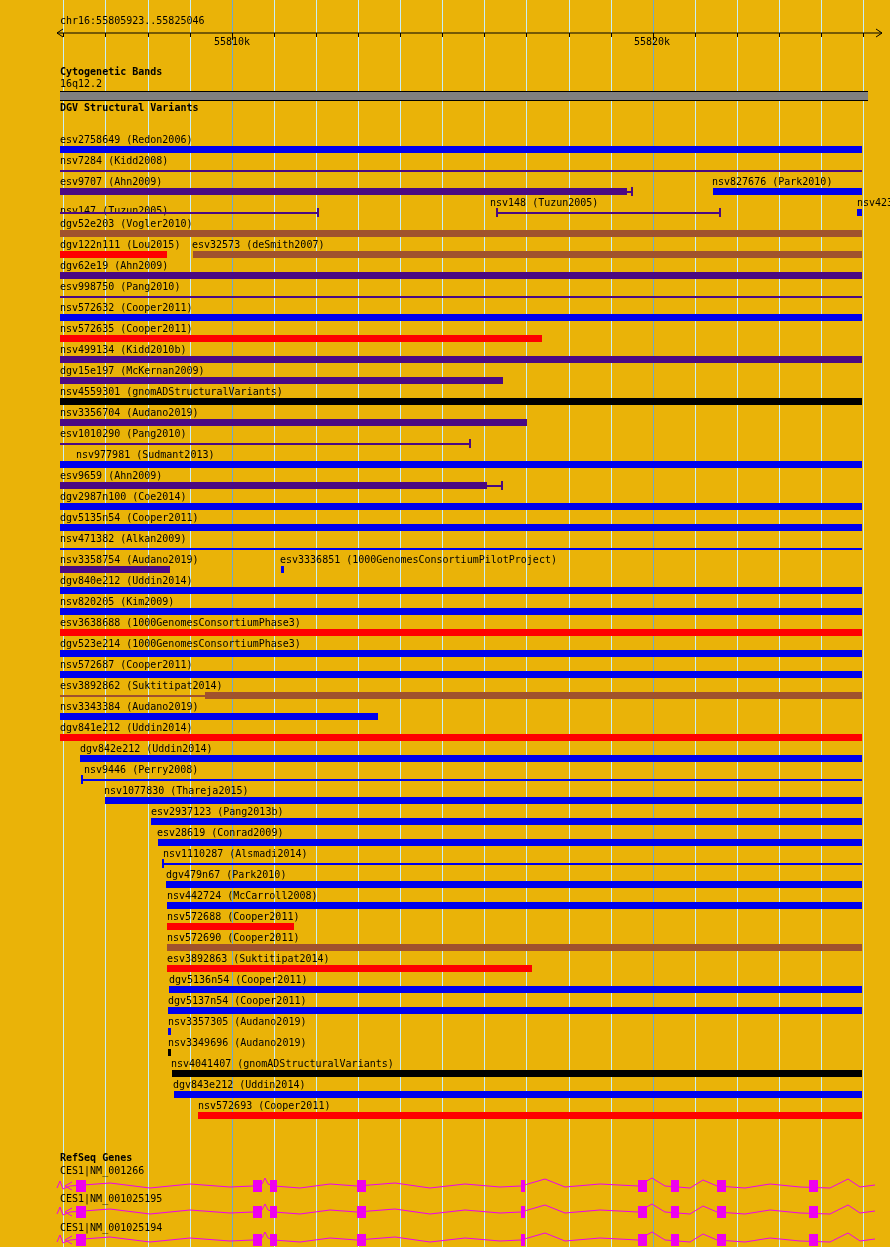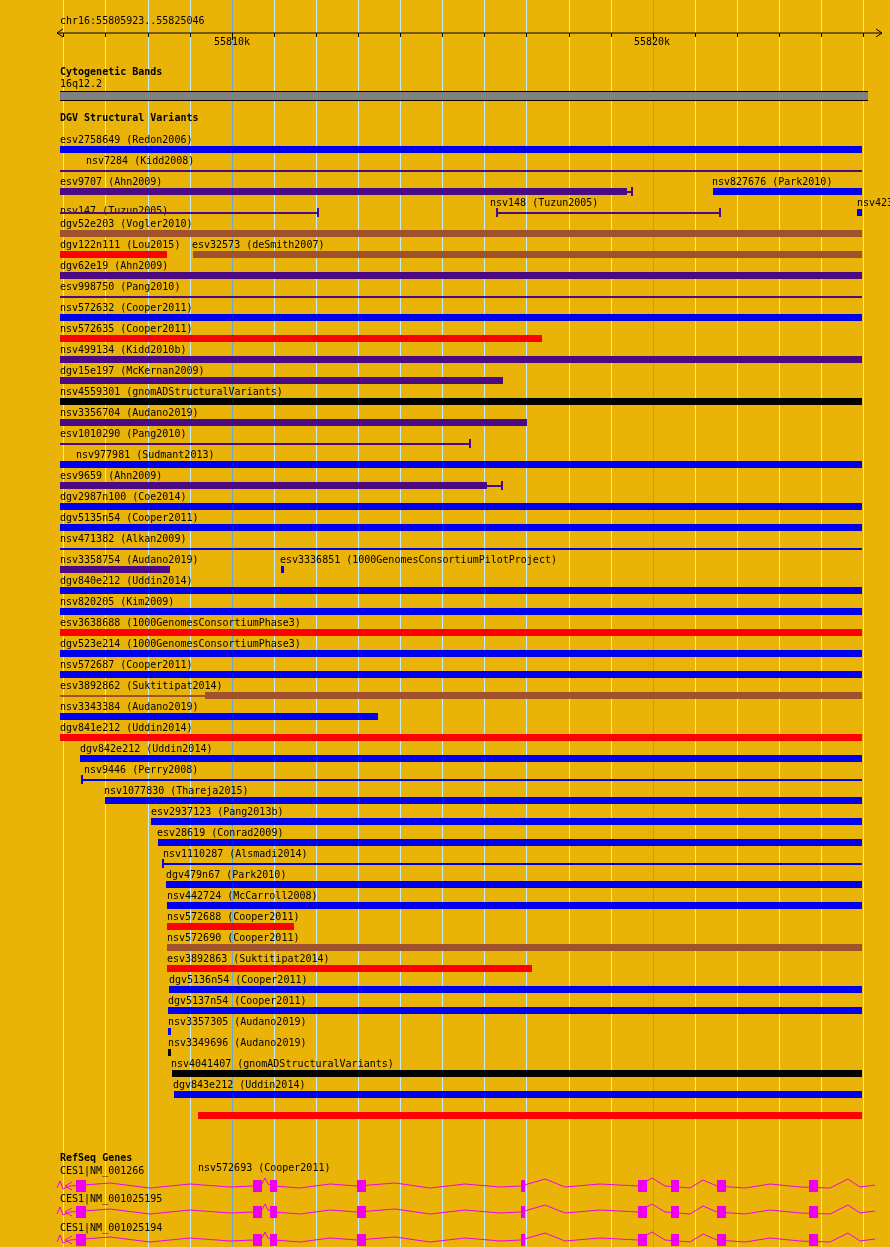--- a/index.html
+++ b/index.html
@@ -71,25 +71,25 @@
     </svg>
   <div id="tick-labels">
       <div class="lbl tick-label" style="left: 208px; top: 36px;">55810k</div>
       <div class="lbl tick-label" style="left: 628px; top: 36px;">55820k</div>
     </div>
 
   <div class="hdr" style="left:60px;top:66px">Cytogenetic Bands</div>
   <div class="lbl" style="left:60px;top:78px">16q12.2</div>
   <div id="cytoband-bar"></div>
 
-  <div class="hdr" style="left:60px;top:112px">DGV Structural Variants</div>
+  <div class="hdr" style="left:60px;top:102px">DGV Structural Variants</div>
   <div id="dgv-track">
       <div class="lbl" style="left: 60px; top: 134px;">esv2758649 (Redon2006)</div>
       <div class="shape" style="background: rgb(0, 0, 238); left: 60px; top: 146px; width: 802px; height: 7px;"></div>
-      <div class="lbl" style="left: 60px; top: 155px; margin-left: 26px;">nsv7284 (Kidd2008)</div>
+      <div class="lbl" style="left: 60px; top: 155px;">nsv7284 (Kidd2008)</div>
       <div class="shape" style="background: rgb(75, 9, 130); left: 60px; top: 170px; width: 802px; height: 2px;"></div>
       <div class="lbl" style="left: 60px; top: 176px;">esv9707 (Ahn2009)</div>
       <div class="shape" style="background: rgb(75, 9, 130); left: 60px; top: 188px; width: 567px; height: 7px;"></div>
       <div class="shape" style="background: rgb(75, 9, 130); left: 627px; top: 191px; width: 5px; height: 2px;"></div>
       <div class="shape" style="background: rgb(75, 9, 130); left: 631px; top: 187px; width: 2px; height: 9px;"></div>
       <div class="lbl" style="left: 712px; top: 176px;">nsv827676 (Park2010)</div>
       <div class="shape" style="background: rgb(0, 0, 238); left: 713px; top: 188px; width: 149px; height: 7px;"></div>
       <div class="lbl" style="left: 60px; top: 197px; margin-top: 8px;">nsv147 (Tuzun2005)</div>
       <div class="shape" style="background: rgb(75, 9, 130); left: 60px; top: 212px; width: 258px; height: 2px;"></div>
       <div class="shape" style="background: rgb(75, 9, 130); left: 317px; top: 208px; width: 2px; height: 9px;"></div>
@@ -186,21 +186,21 @@
       <div class="lbl" style="left: 168px; top: 995px;">dgv5137n54 (Cooper2011)</div>
       <div class="shape" style="background: rgb(0, 0, 238); left: 168px; top: 1007px; width: 694px; height: 7px;"></div>
       <div class="lbl" style="left: 168px; top: 1016px;">nsv3357305 (Audano2019)</div>
       <div class="shape" style="background: rgb(0, 0, 238); left: 168px; top: 1028px; width: 3px; height: 7px;"></div>
       <div class="lbl" style="left: 168px; top: 1037px;">nsv3349696 (Audano2019)</div>
       <div class="shape" style="background: rgb(0, 0, 0); left: 168px; top: 1049px; width: 3px; height: 7px;"></div>
       <div class="lbl" style="left: 171px; top: 1058px;">nsv4041407 (gnomADStructuralVariants)</div>
       <div class="shape" style="background: rgb(0, 0, 0); left: 172px; top: 1070px; width: 690px; height: 7px;"></div>
       <div class="lbl" style="left: 173px; top: 1079px;">dgv843e212 (Uddin2014)</div>
       <div class="shape" style="background: rgb(0, 0, 238); left: 174px; top: 1091px; width: 688px; height: 7px;"></div>
-      <div class="lbl" style="left: 198px; top: 1162px;">nsv572693 (Cooper2011)</div>
+      <div class="lbl" style="left: 198px; top: 1100px;">nsv572693 (Cooper2011)</div>
       <div class="shape" style="background: rgb(255, 0, 0); left: 198px; top: 1112px; width: 664px; height: 7px;"></div>
     </div>
 
   <div class="hdr" style="left:60px;top:1152px">RefSeq Genes</div>
   <div id="refseq-track">
       <div class="lbl" style="left: 60px; top: 1165px;">CES1|NM_001266</div>
       <svg width="890" height="20" viewBox="0 0 890 20" class="gene-svg" style="top: 1176px;">
         <polyline points="57,12 60,5 63,13 70,10 110,7 150,12 190,8 230,11 253,10 262,8 265,2 268,8 274,10 300,12 330,8 357,10 395,7 430,12 465,8 500,11 521,10 545,3 565,11 600,8 638,10 652,2 665,10 690,12 703,4 717,10 745,12 770,8 800,11 830,12 848,3 860,11 875,9" fill="none" stroke="#ee00ee"></polyline>
         <polyline points="72,6 65,10 72,14" fill="none" stroke="#ee00ee"></polyline>
         <rect x="76" y="4" width="10" height="12" fill="#ee00ee"></rect>

